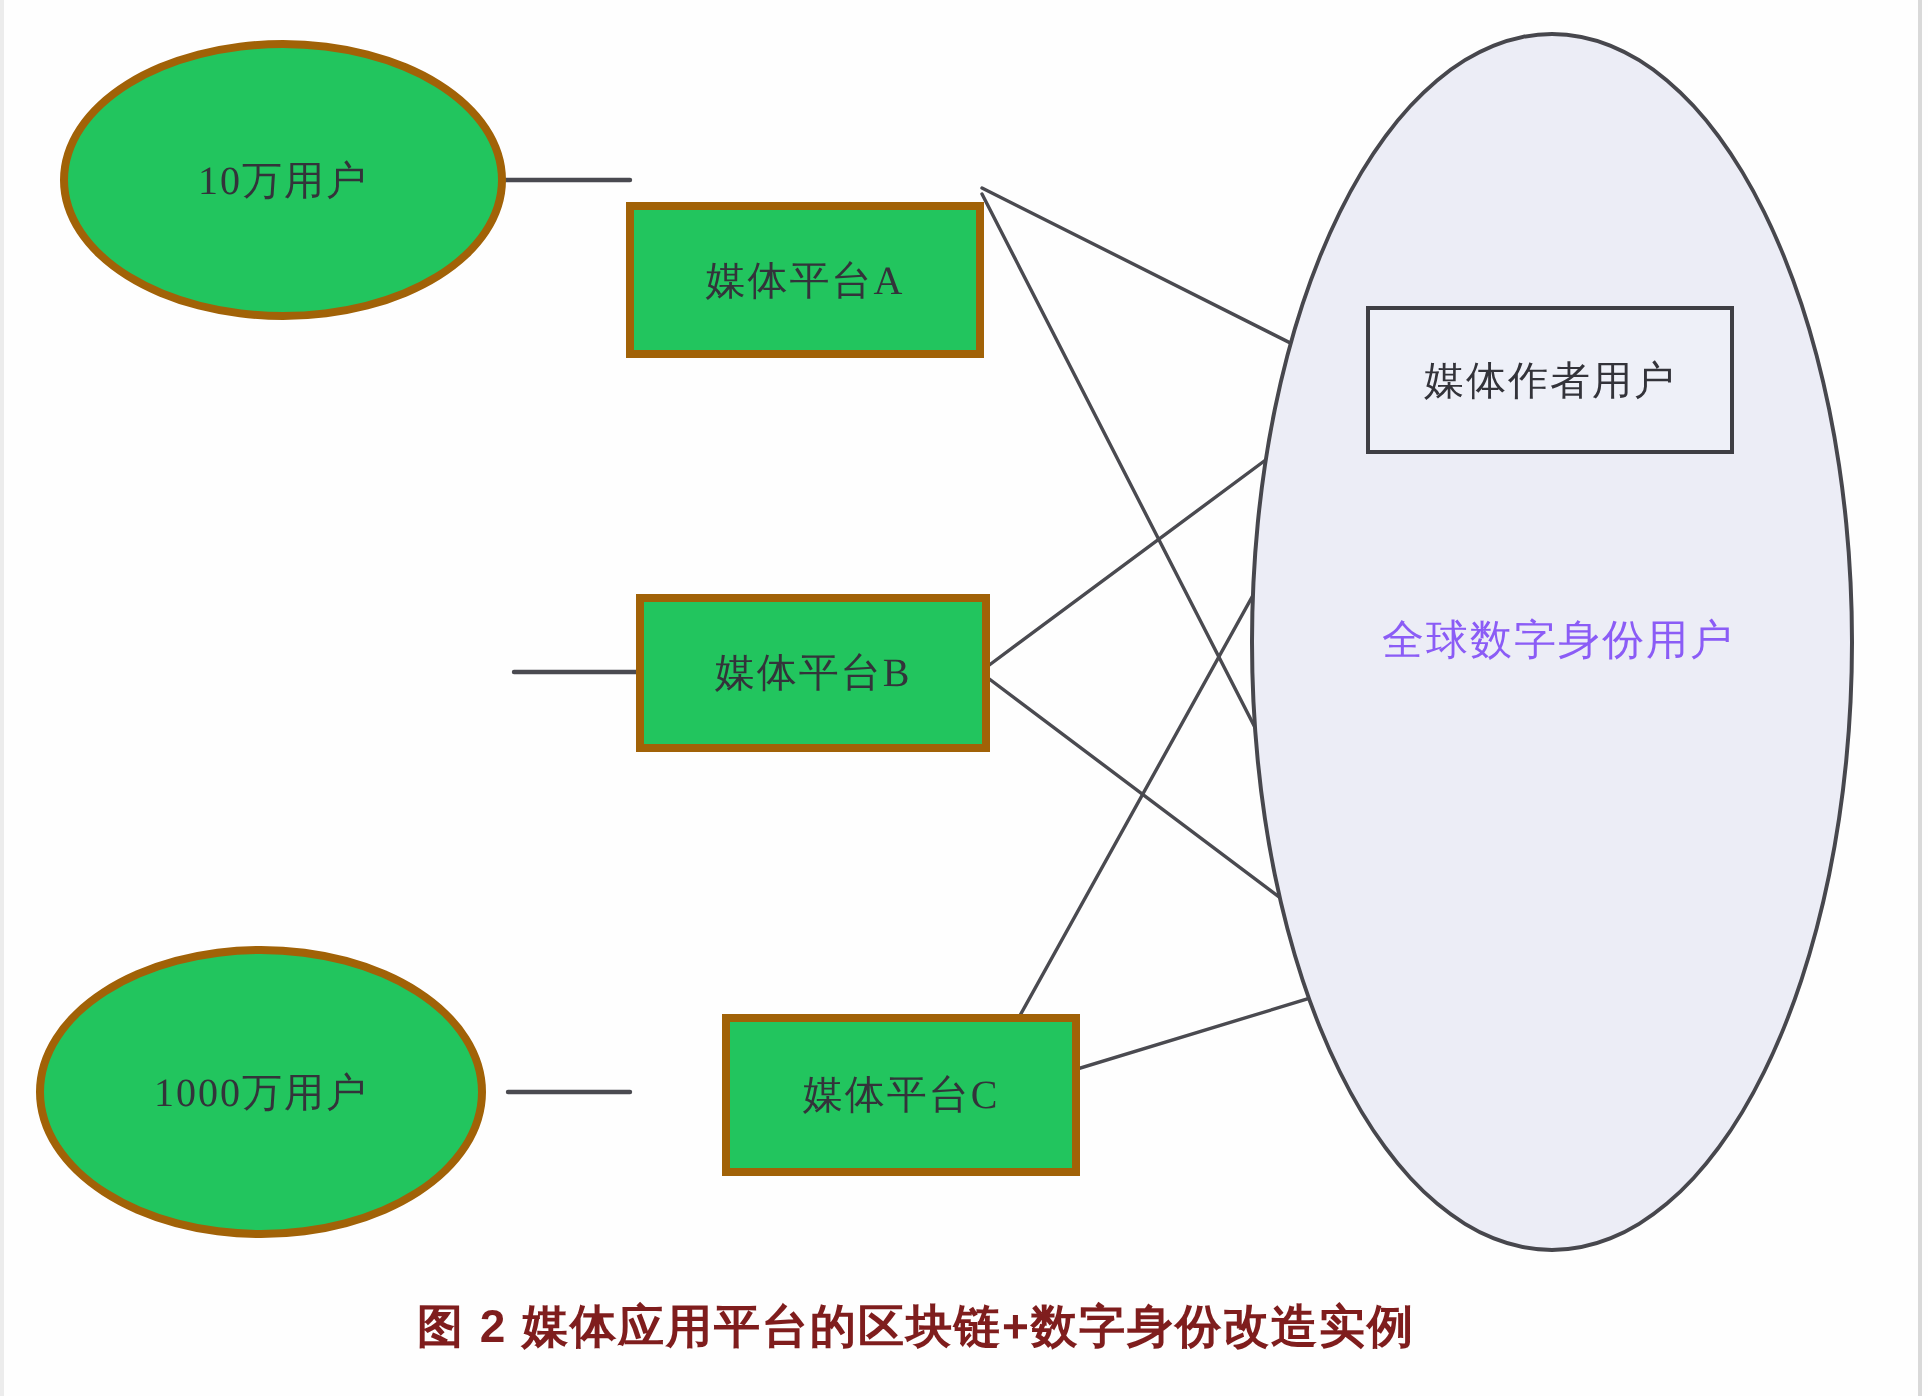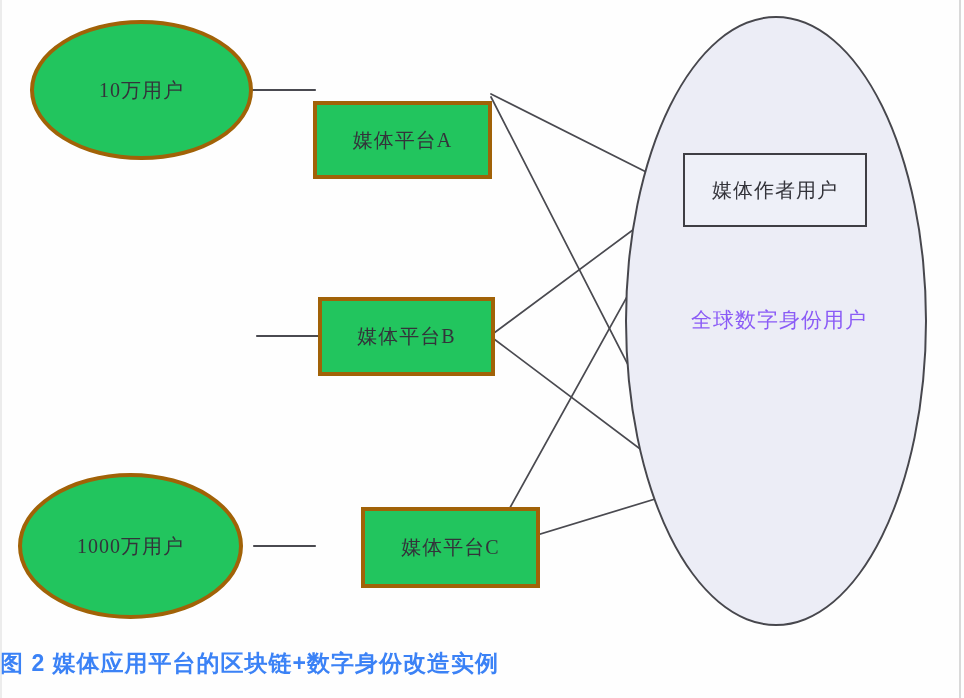--- a/index.html
+++ b/index.html
@@ -51,26 +51,26 @@
     position:absolute;
     left:659px;top:306px;width:240px;
     text-align:center;
     font-size:21px;
     letter-spacing:1px;
     color:#8b5cf6;
   }
   .caption{
     position:absolute;
     left:0;top:648px;width:916px;
-    text-align:left;
+    text-align:center;
     font-family:"Liberation Sans","DejaVu Sans",sans-serif;
     font-weight:700;
     font-size:23px;
     letter-spacing:1px;
-    color:#3b82f6;
+    color:#7f1d1d;
   }
   
   .el-a{left:30px;top:20px;width:223px;height:140px;}
   .el-b{left:32px;top:262px;width:226px;height:148px;}
   .el-c{left:18px;top:473px;width:225px;height:146px;}
   .rc-a{left:313px;top:53px;width:179px;height:78px;margin-top:48px;}
   .rc-b{left:318px;top:297px;width:177px;height:79px;}
   .rc-c{left:313px;top:507px;width:179px;height:81px;margin-left:48px;}
   .bx-author{left:683px;top:153px;width:184px;height:74px;}
   .bx-reader{left:687px;top:452px;width:175px;height:68px;}

